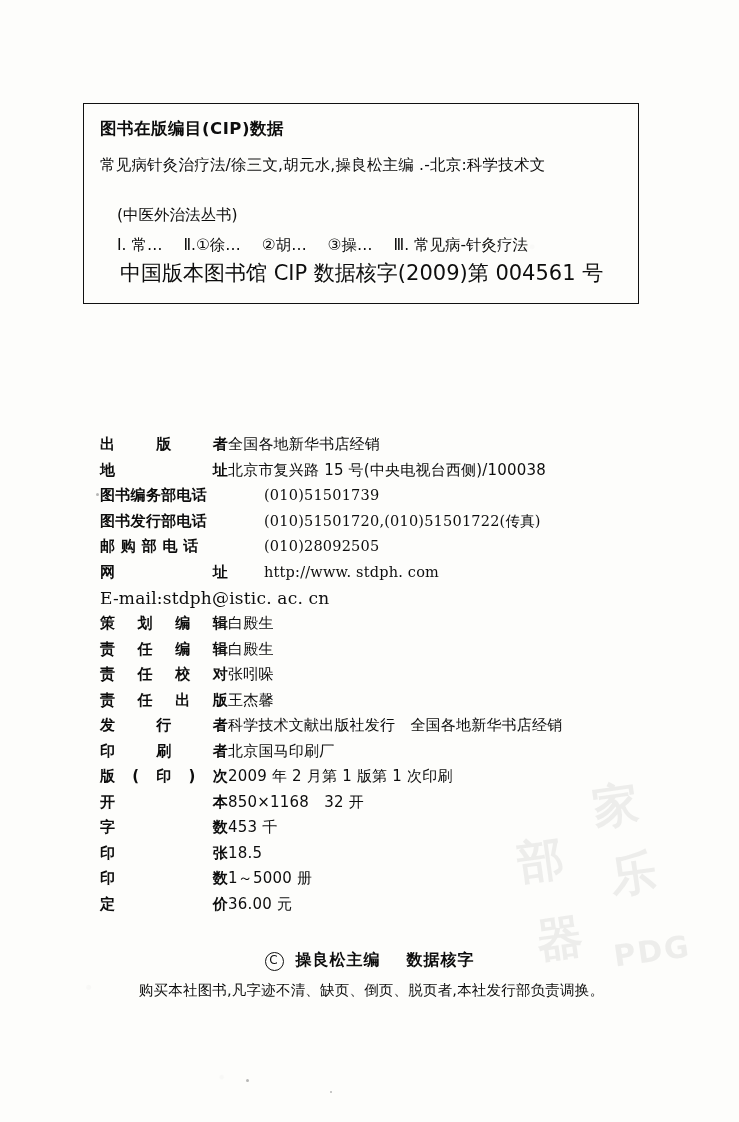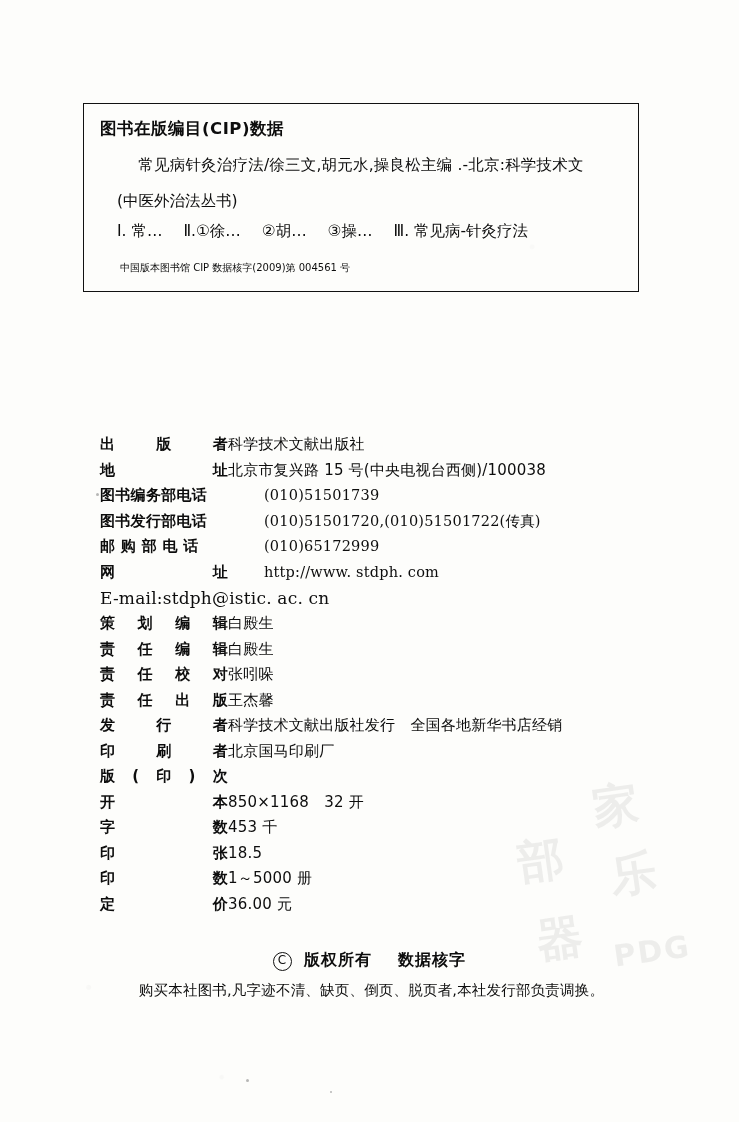--- a/index.html
+++ b/index.html
@@ -46,39 +46,37 @@
   .cip-title {
     font-weight: bold;
     font-size: 16.5px;
     letter-spacing: 0.5px;
     margin-bottom: 13px;
   }
   .cip-line {
     font-size: 15.5px;
     line-height: 25px;
     letter-spacing: 0.2px;
-    text-align: center;
   }
   .cip-sub {
-    margin-top: 10px;
+    margin-top: 24px;
     padding-left: 17px;
     font-size: 15.5px;
     line-height: 26px;
   }
   .cip-class {
     margin-top: 4px;
     padding-left: 17px;
     font-size: 15.5px;
     line-height: 27px;
   }
   .cip-class .seg { margin-right: 16px; }
   .cip-footer {
-    margin-top: 16px;
     padding-left: 20px;
-    font-size: 10px;
+    font-size: 21px;
   }
 
   
   .imprint {
     position: absolute;
     left: 100px;
     top: 432px;
     width: 560px;
     font-size: 15px;
   }
@@ -204,21 +202,21 @@
   </div>
 
   <div class="imprint">
 
     <div class="row">
       <div class="label spread">
         <span>出</span>
         <span>版</span>
         <span>者</span>
       </div>
-      <div class="value">科学技术文献出版社</div>
+      <div class="value">全国各地新华书店经销</div>
     </div>
 
     <div class="row">
       <div class="label spread">
         <span>地</span>
         <span>址</span>
       </div>
       <div class="value">北京市复兴路 15 号(中央电视台西侧)/100038</div>
     </div>
 
@@ -227,21 +225,21 @@
       <div class="value latin">(010)51501739</div>
     </div>
 
     <div class="row">
       <div class="label">图书发行部电话</div>
       <div class="value latin">(010)51501720,(010)51501722(传真)</div>
     </div>
 
     <div class="row">
       <div class="label">邮 购 部 电 话</div>
-      <div class="value latin">(010)65172999</div>
+      <div class="value latin">(010)28092505</div>
     </div>
 
     <div class="row">
       <div class="label spread">
         <span>网</span>
         <span>址</span>
       </div>
       <div class="value latin">http://www. stdph. com</div>
     </div>
 
@@ -308,20 +306,21 @@
     </div>
 
     <div class="row">
       <div class="label spread">
         <span>版</span>
         <span>(</span>
         <span>印</span>
         <span>)</span>
         <span>次</span>
       </div>
+      <div class="value">2009 年 2 月第 1 版第 1 次印刷</div>
     </div>
 
     <div class="row">
       <div class="label spread">
         <span>开</span>
         <span>本</span>
       </div>
       <div class="value">850×1168　32 开</div>
     </div>
 
@@ -353,21 +352,21 @@
       <div class="label spread">
         <span>定</span>
         <span>价</span>
       </div>
       <div class="value">36.00 元</div>
     </div>
 
   </div>
 
   <div class="copyright">
-    <span class="c-mark">C</span><span>版权所有</span><span class="gap"></span><span>数据核字</span>
+    <span class="c-mark">C</span><span>操良松主编</span><span class="gap"></span><span>数据核字</span>
   </div>
   <div class="notice">购买本社图书,凡字迹不清、缺页、倒页、脱页者,本社发行部负责调换。</div>
 
   <div class="watermark">
     <div class="wm-text wm1">家</div>
     <div class="wm-text wm2">部</div>
     <div class="wm-text wm3">乐</div>
     <div class="wm-text wm4">器</div>
     <div class="wm-text wm5">PDG</div>
   </div>

